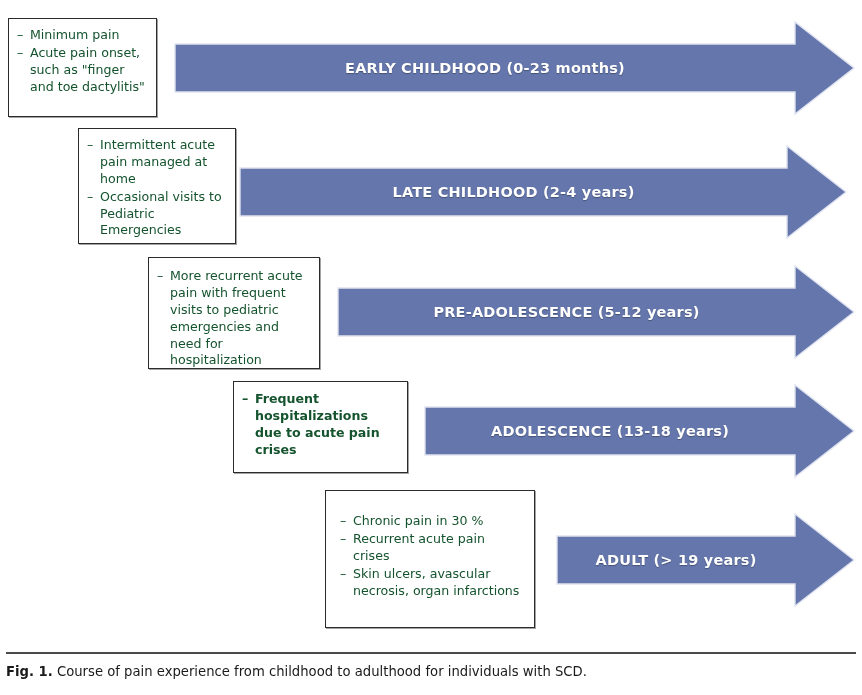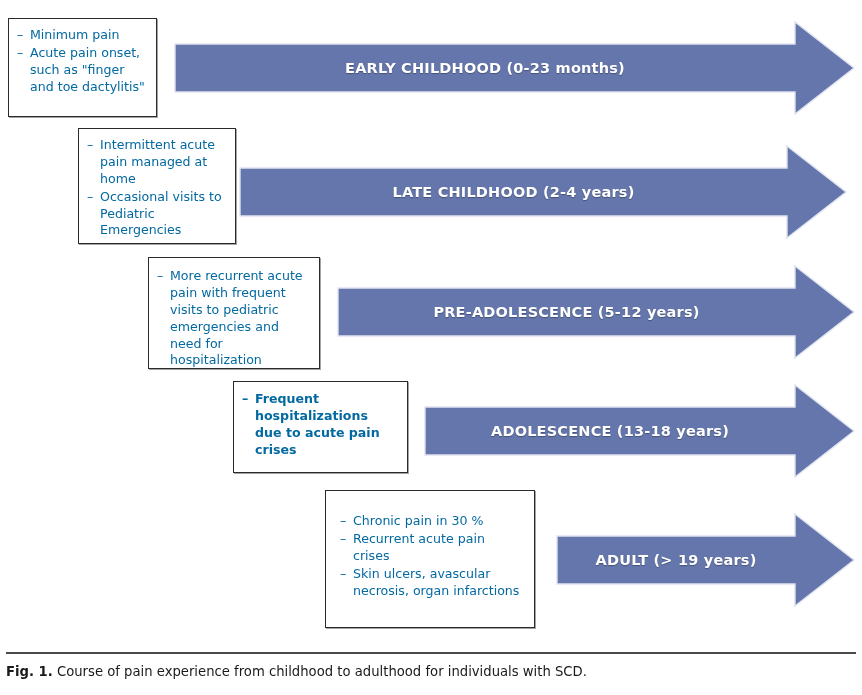--- a/index.html
+++ b/index.html
@@ -63,21 +63,21 @@
   .callout ul {
     list-style: none;
     margin: 0;
     padding: 0;
   }
   .callout li {
     position: relative;
     padding-left: 13px;
     font-size: 12.6px;
     line-height: 1.34;
-    color: #0369a1;
+    color: #14532d;
     margin: 0 0 1px 0;
   }
   .callout li::before {
     content: "\2013";
     position: absolute;
     left: 0;
     top: 0;
   }
   
   .caption-rule {

